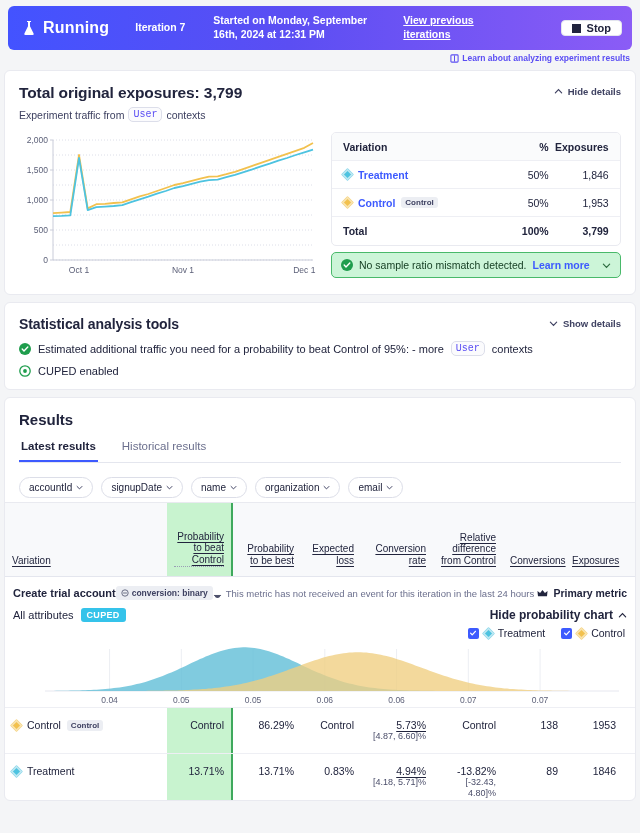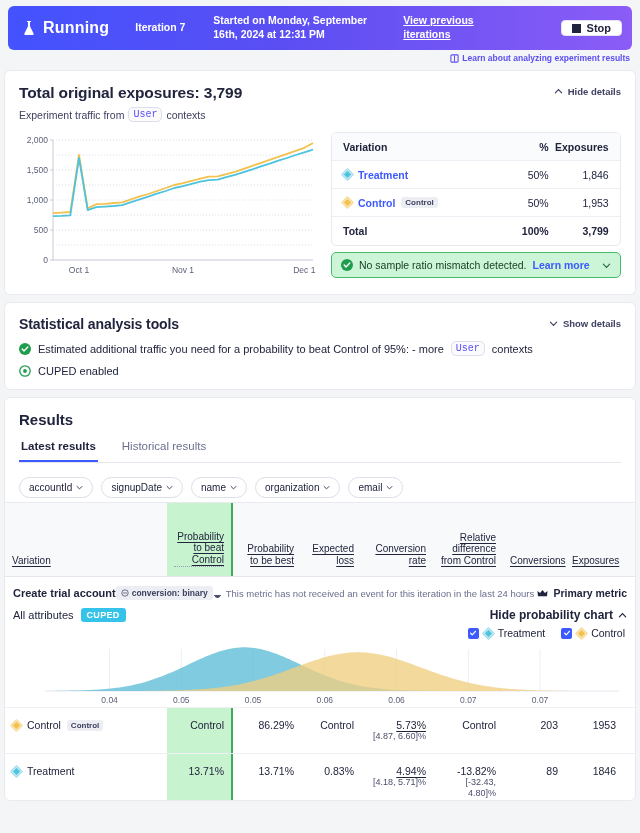--- a/index.html
+++ b/index.html
@@ -498,21 +498,21 @@
       </div>
       <div class="cell c-conv">
         <div class="u">5.73%</div>
         <div class="ci">[4.87, 6.60]%</div>
       </div>
       <div class="cell c-rel">
         <div>Control</div>
         <div class="ci"></div>
       </div>
       <div class="cell c-cvs">
-        <span>203</span>
+        <span>138</span>
       </div>
       <div class="cell c-exps">
         <span>1953</span>
       </div>
     </div>
 
     <div class="rt-row">
       <div class="cell c-var">
         <span class="rv-name">
           <span class="diamond d-treat"></span>

